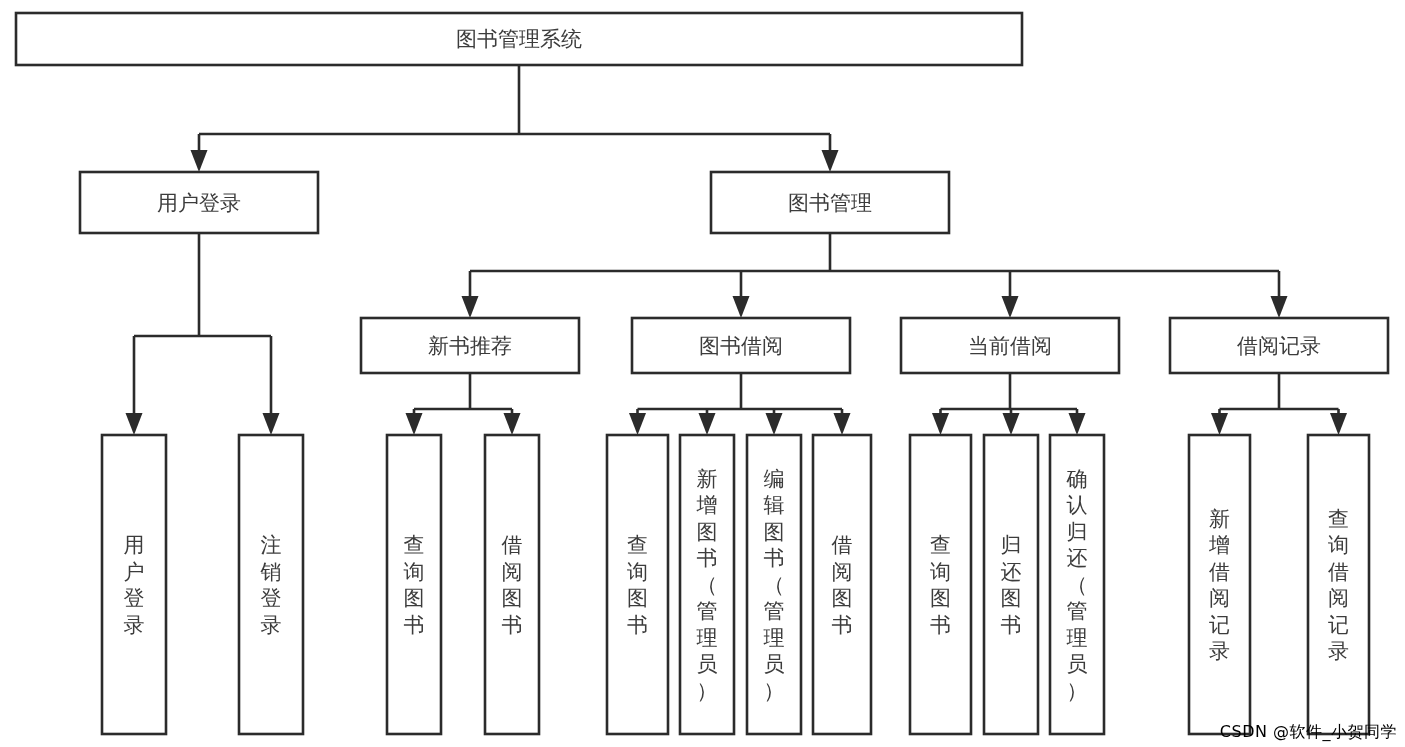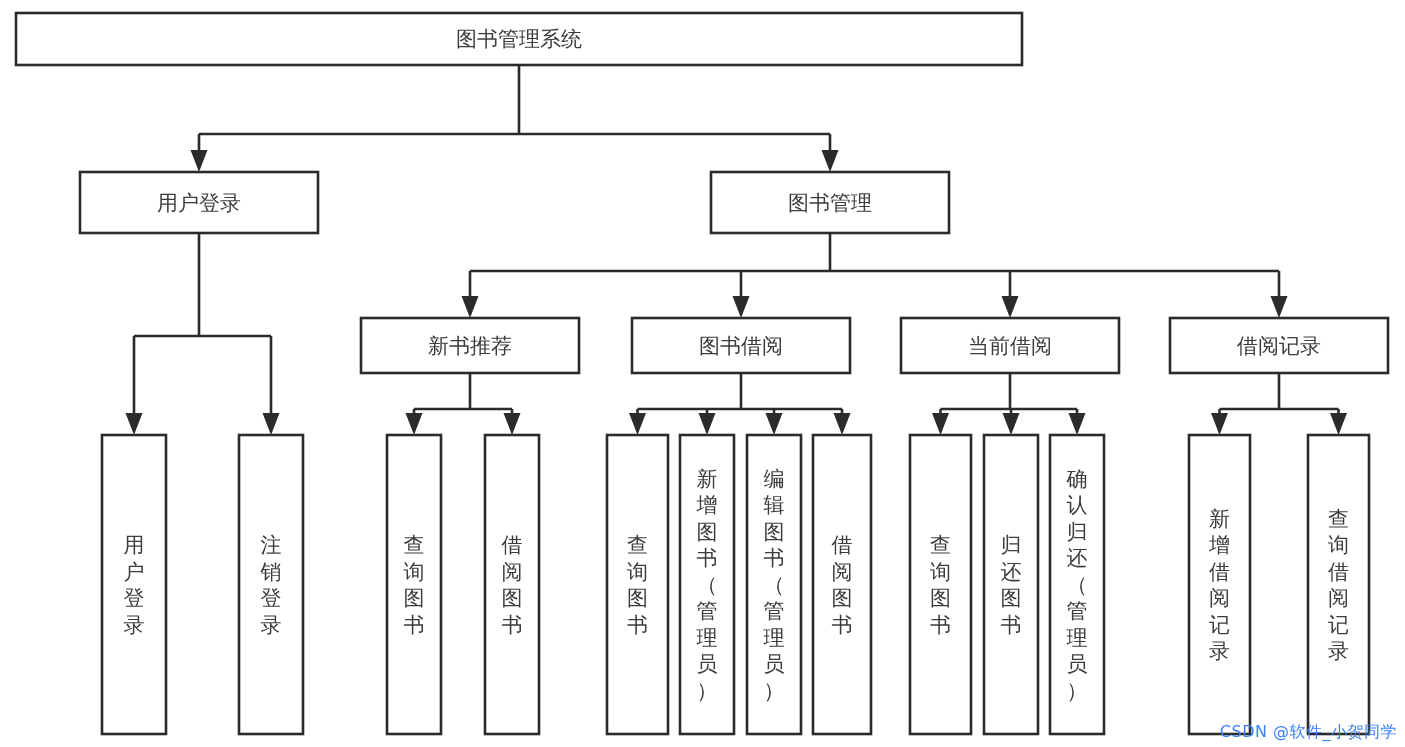--- a/index.html
+++ b/index.html
@@ -55,21 +55,21 @@
   .arrow-head {
     fill: #2b2b2b;
     stroke: none;
   }
   .watermark {
     position: absolute;
     right: 8px;
     bottom: 4px;
     font-family: "DejaVu Sans", "Liberation Sans", sans-serif;
     font-size: 16px;
-    color: #3b82f6;
+    color: #000000;
     letter-spacing: 0.5px;
     white-space: nowrap;
     user-select: none;
   }
 </style>
 </head>
 <body>
 
 <div id="diagram-root">
   <svg class="flow-canvas" viewBox="0 0 1405 747">

